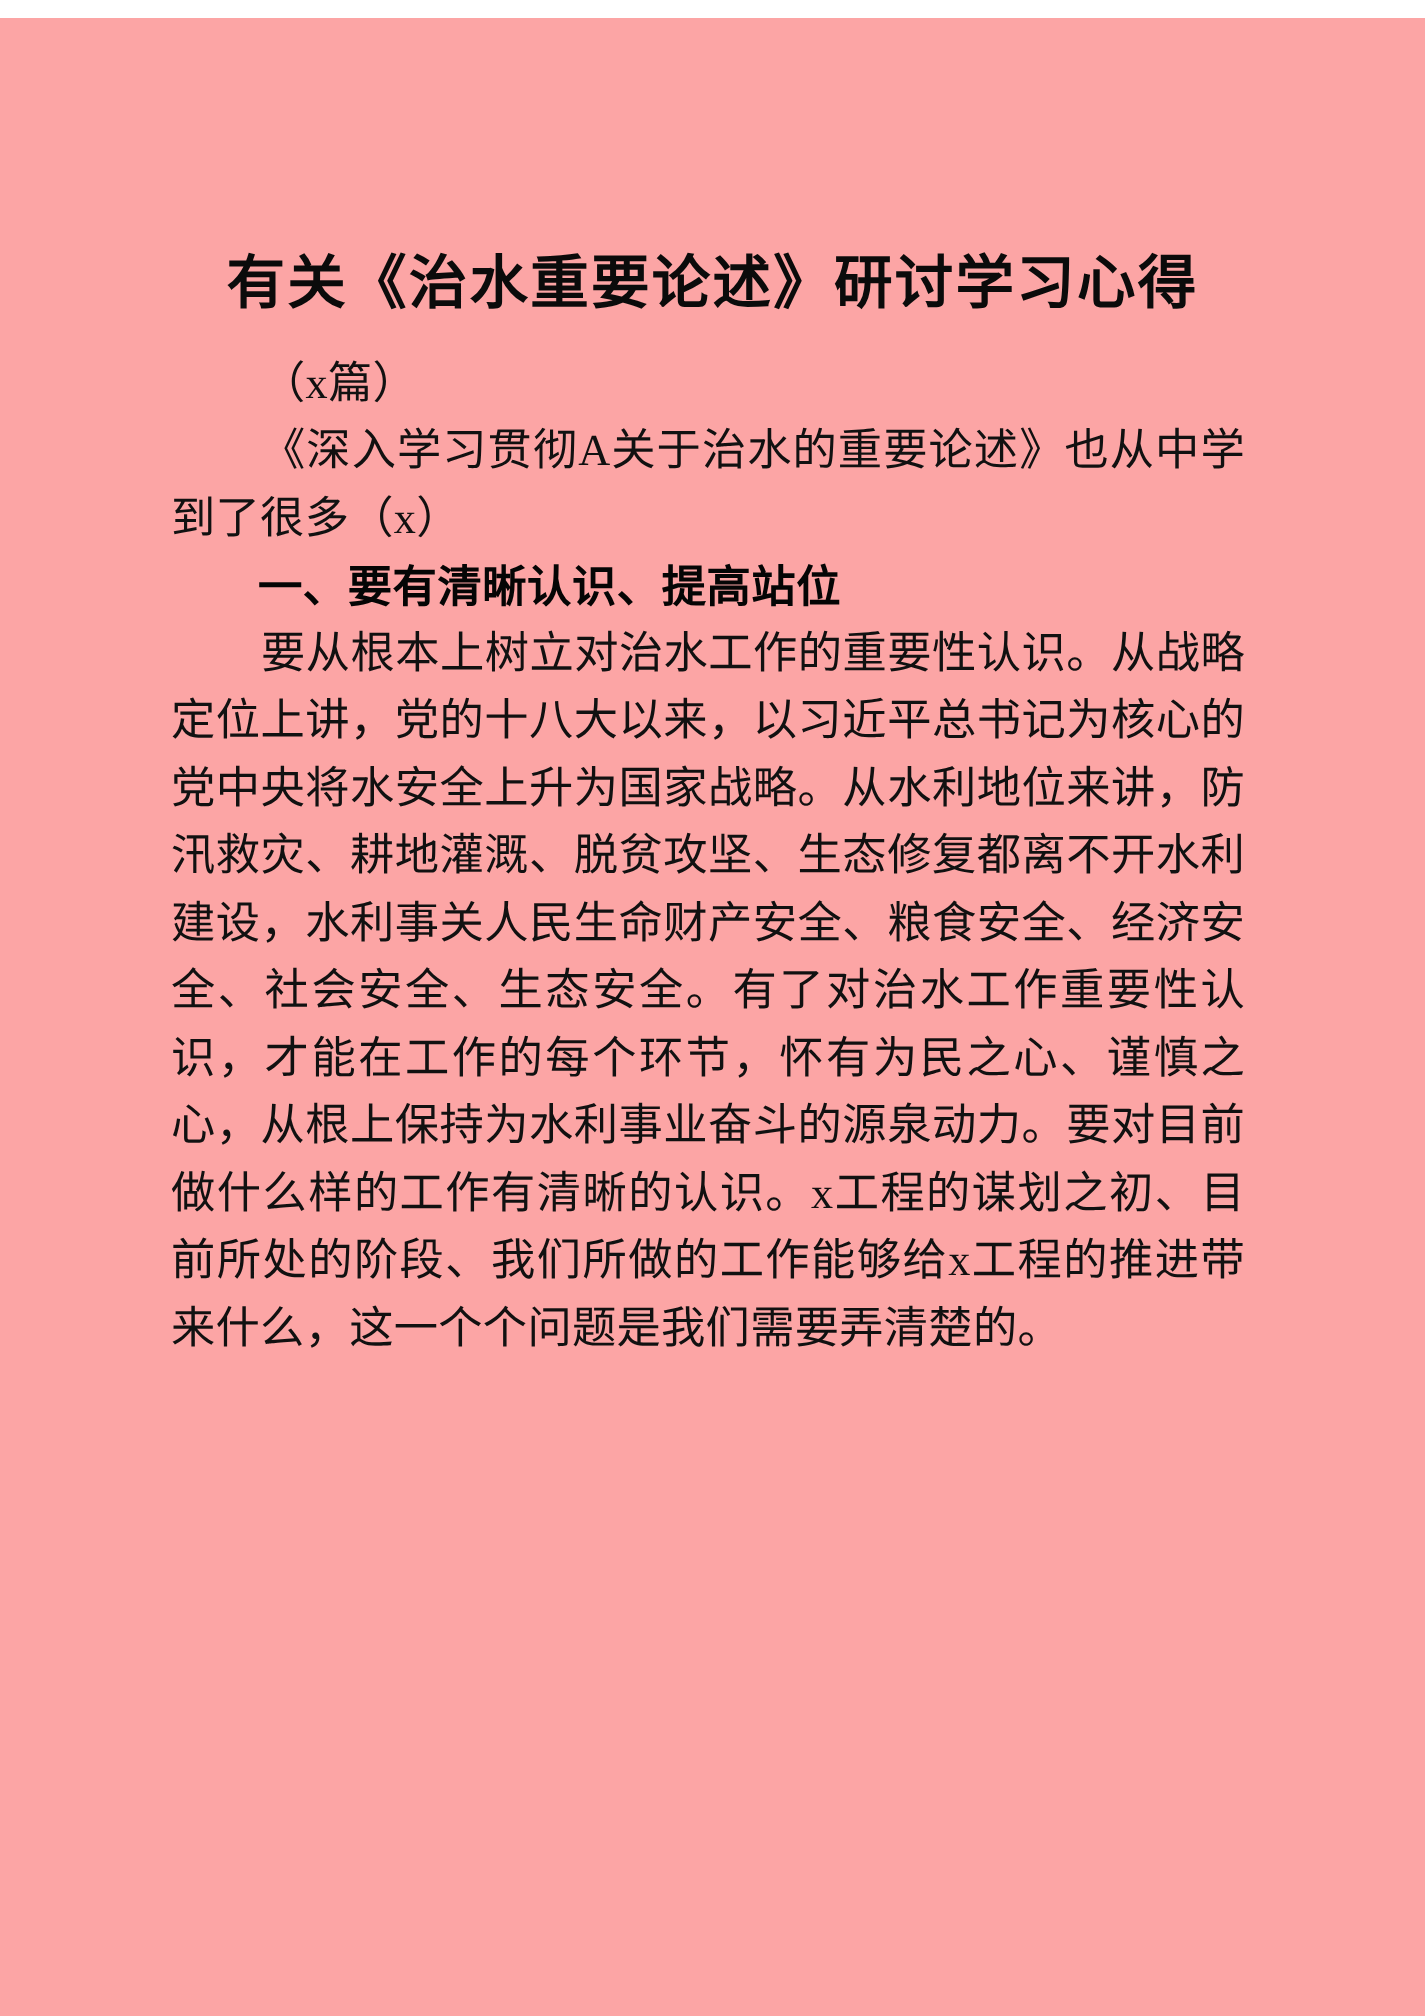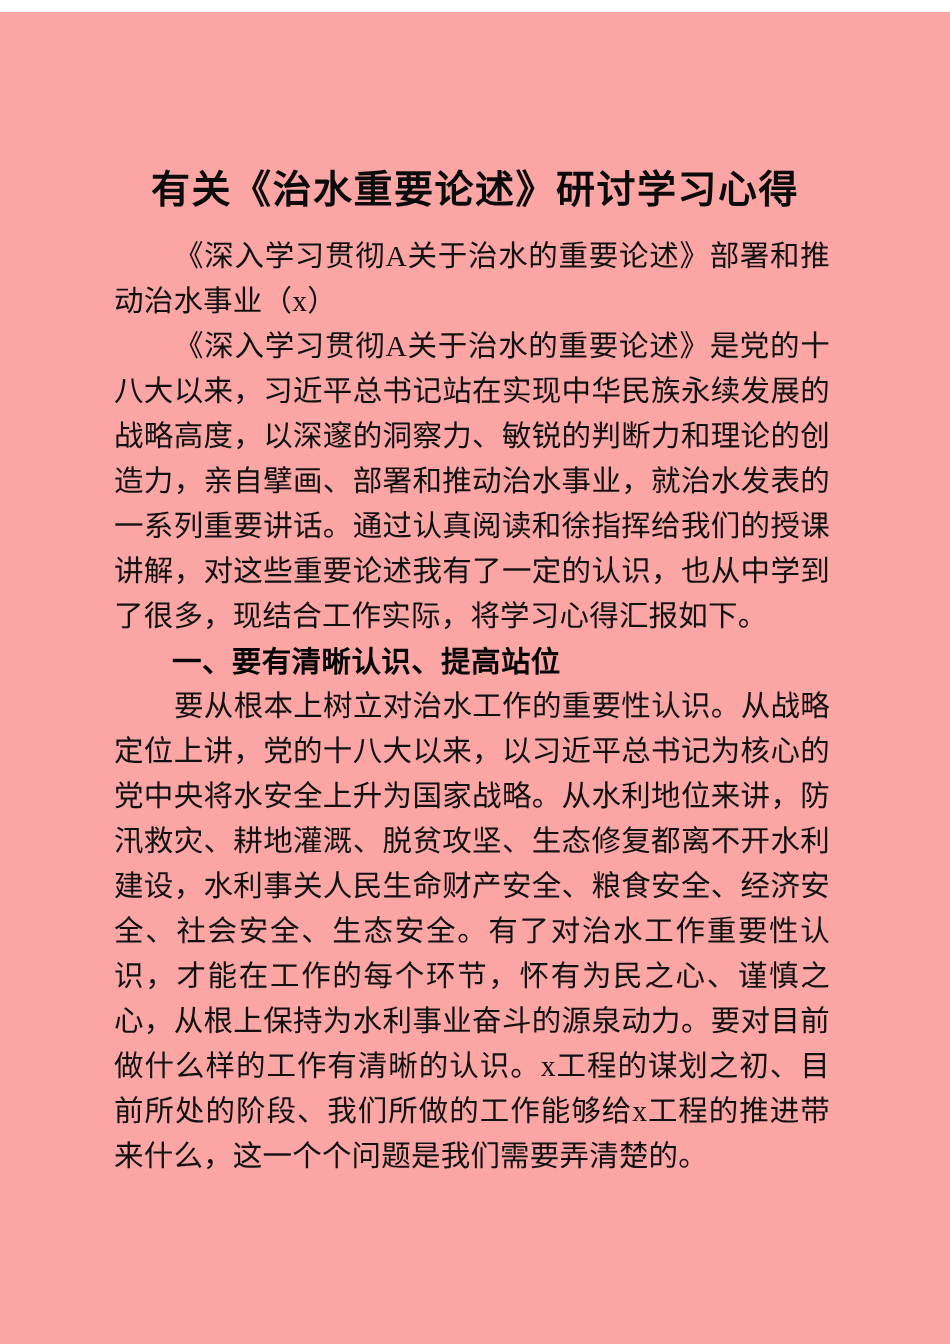--- a/index.html
+++ b/index.html
@@ -73,24 +73,24 @@
 </style>
 </head>
 <body>
 
 <div class="page">
 
   <h1 class="doc-title">有关《治水重要论述》研讨学习心得</h1>
 
   <div class="body-block">
 
+    <p class="para">（x篇）</p>
 
-    <p class="para">《深入学习贯彻A关于治水的重要论述》部署和推动治水事业（x）</p>
+    <p class="para">《深入学习贯彻A关于治水的重要论述》也从中学到了很多（x）</p>
 
-    <p class="para">《深入学习贯彻A关于治水的重要论述》是党的十八大以来，习近平总书记站在实现中华民族永续发展的战略高度，以深邃的洞察力、敏锐的判断力和理论的创造力，亲自擘画、部署和推动治水事业，就治水发表的一系列重要讲话。通过认真阅读和徐指挥给我们的授课讲解，对这些重要论述我有了一定的认识，也从中学到了很多，现结合工作实际，将学习心得汇报如下。</p>
 
     <p class="section-heading">一、要有清晰认识、提高站位</p>
 
     <p class="para">要从根本上树立对治水工作的重要性认识。从战略定位上讲，党的十八大以来，以习近平总书记为核心的党中央将水安全上升为国家战略。从水利地位来讲，防汛救灾、耕地灌溉、脱贫攻坚、生态修复都离不开水利建设，水利事关人民生命财产安全、粮食安全、经济安全、社会安全、生态安全。有了对治水工作重要性认识，才能在工作的每个环节，怀有为民之心、谨慎之心，从根上保持为水利事业奋斗的源泉动力。要对目前做什么样的工作有清晰的认识。x工程的谋划之初、目前所处的阶段、我们所做的工作能够给x工程的推进带来什么，这一个个问题是我们需要弄清楚的。</p>
 
   </div>
 
 </div>
 
 </body></html>

